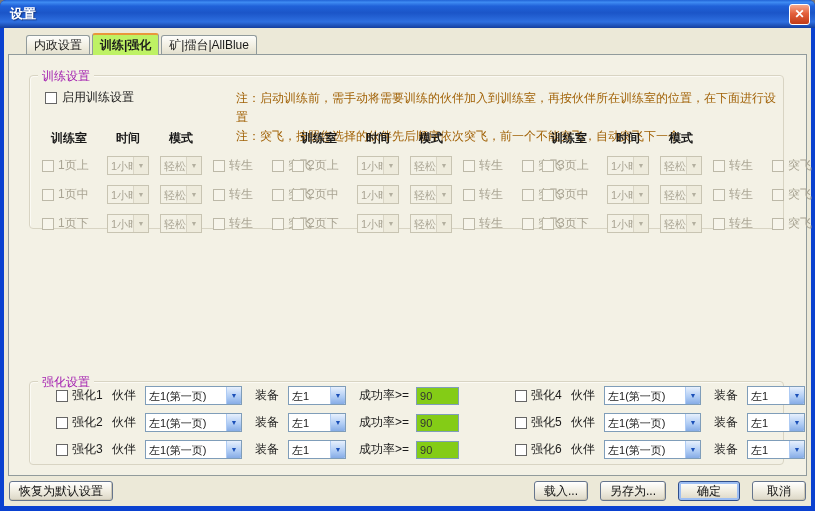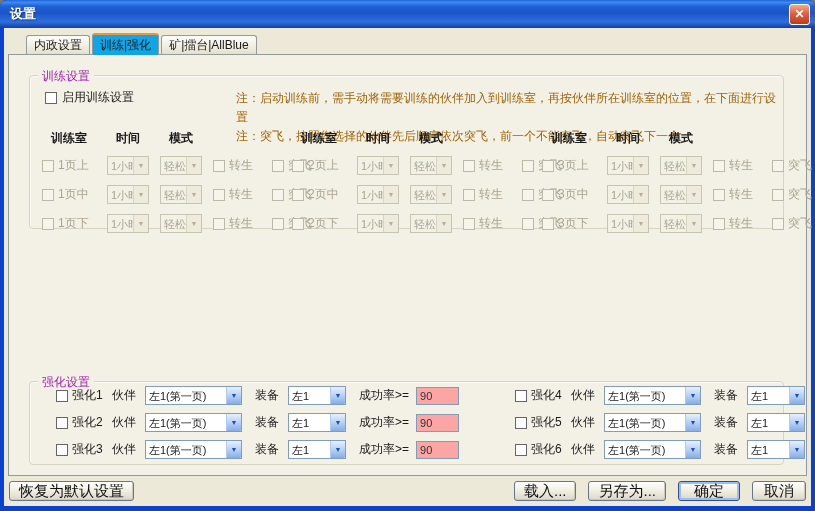--- a/index.html
+++ b/index.html
@@ -48,22 +48,22 @@
     height:19px; display:flex; align-items:center;
     padding:8px 7px; margin-right:2px;
     border:1px solid #919B9C; border-bottom:none;
     border-radius:3px 3px 0 0;
     background:linear-gradient(180deg,#FDFDFB 0%,#F0EDE0 60%,#E3E0CE 100%);
     white-space:nowrap;
   }
   .tab.active{
     height:22px; margin-bottom:-1px; z-index:3; position:relative;
     border-top:2px solid #E9973A;
-    background:#0ea5e9;
-    font-weight:normal;
+    background:#bef264;
+    font-weight:bold;
   }
 
   .panel{ flex:1; border:1px solid #919B9C; background:#F3F1E5; position:relative; }
 
   
   .group{
     position:absolute; left:20px; right:22px;
     border:1px solid #D8D4C3; border-radius:4px;
     box-shadow: inset 1px 1px 0 #FBFAF4;
   }
@@ -117,33 +117,33 @@
   .erow{ display:flex; align-items:center; height:19px; white-space:nowrap; }
   .erow .cb{ margin-right:4px; }
   .erow .ename{ width:40px; }
   .erow .lb1{ margin-right:9px; }
   .erow .partner-combo{ width:97px; }
   .erow .lb2{ margin:0 9px 0 13px; }
   .erow .equip-combo{ width:58px; }
   .erow .lb3{ margin:0 7px 0 13px; }
   .inp{
     width:43px; height:18px;
-    border:1px solid #7F9DB9; background:#fca5a5;
+    border:1px solid #7F9DB9; background:#84cc16;
     padding:0 3px; font-size:11px; color:#333;
     font-family:"Liberation Sans", sans-serif;
   }
 
   
   .footer{ height:30px; flex:none; display:flex; align-items:center; justify-content:space-between; padding:0 1px; }
   .btn{
     height:20px; padding:0 9px; min-width:54px;
     border:1px solid #66758D; border-radius:3px;
     background:linear-gradient(180deg,#FFFFFF 0%,#F2EFE4 45%,#DCD7C6 100%);
     box-shadow: inset -1px -1px 0 #CCC7B5;
-    font-family:"Liberation Sans", sans-serif; font-size:15px; color:#111;
+    font-family:"Liberation Sans", sans-serif; font-size:12px; color:#111;
     display:flex; align-items:center; justify-content:center;
     cursor:default;
   }
   .btn.default{
     border:1px solid #2F4E8C;
     box-shadow: inset 0 0 0 2px #9DBEF3;
     min-width:62px;
   }
   .btn-group{ display:flex; gap:12px; }
 </style>

